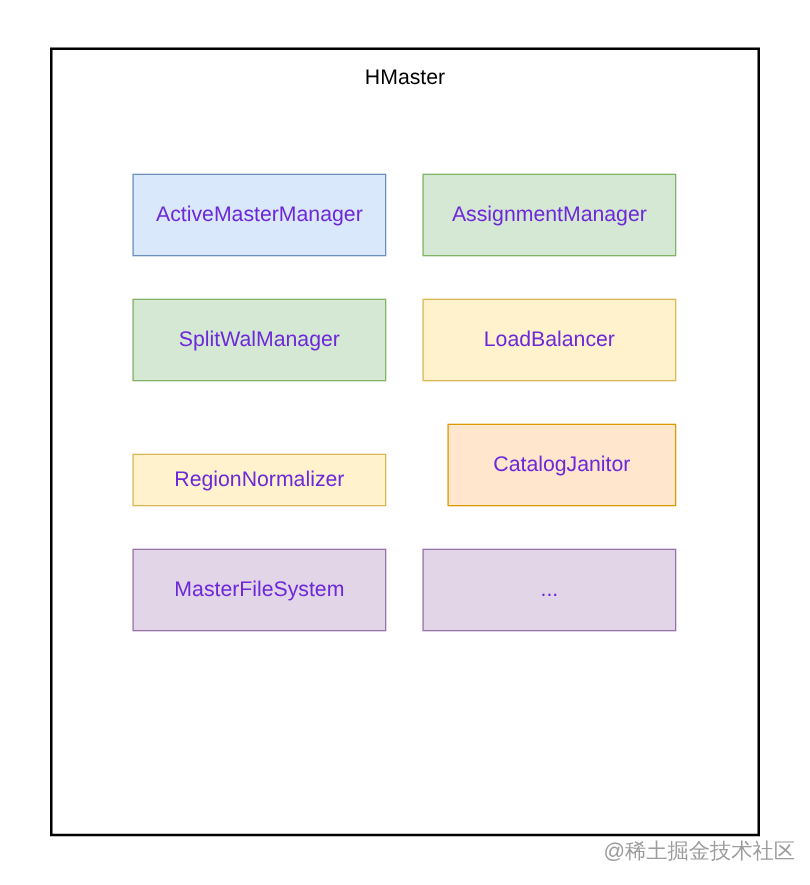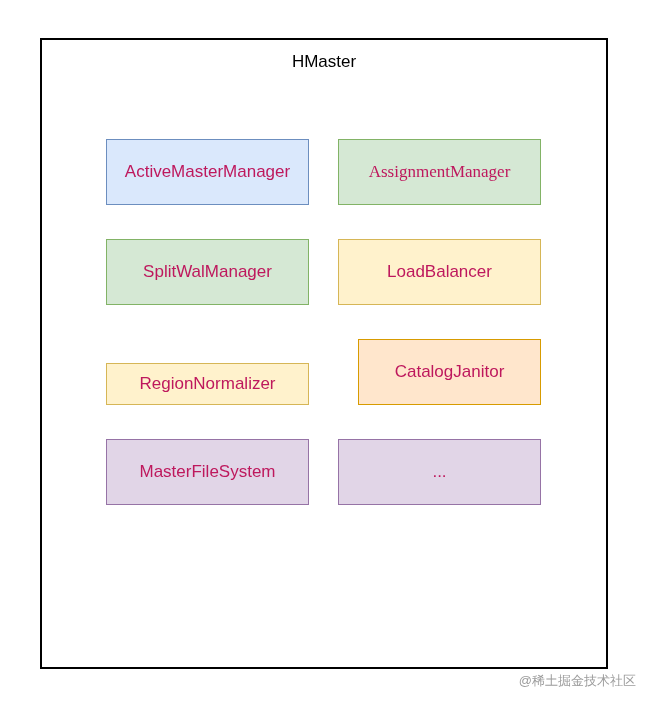--- a/index.html
+++ b/index.html
@@ -45,41 +45,41 @@
     column-gap: 29px;
     row-gap: 34px;
   }
   .component-box {
     box-sizing: border-box;
     border: 1px solid #666666;
     display: flex;
     align-items: center;
     justify-content: center;
     font-size: 17px;
-    color: #be185d;
+    color: #6d28d9;
     text-align: center;
   }
   .watermark {
     position: absolute;
     right: 12px;
     top: 672px;
-    font-size: 13px;
+    font-size: 17px;
     line-height: 18px;
     color: #9c9c9c;
   }
 </style>
 </head>
 <body>
 
 <div class="canvas">
   <div class="outer-box" style="border-color: rgb(0, 0, 0);">
     <div class="diagram-title">HMaster</div>
     <div class="component-grid">
       <div class="component-box" style="background-color: rgb(218, 232, 252); border-color: rgb(108, 142, 191);">ActiveMasterManager</div>
-      <div class="component-box" style="background-color: rgb(213, 232, 212); border-color: rgb(130, 179, 102); font-family: Liberation Serif, serif;">AssignmentManager</div>
+      <div class="component-box" style="background-color: rgb(213, 232, 212); border-color: rgb(130, 179, 102);">AssignmentManager</div>
       <div class="component-box" style="background-color: rgb(213, 232, 212); border-color: rgb(130, 179, 102);">SplitWalManager</div>
       <div class="component-box" style="background-color: rgb(255, 242, 204); border-color: rgb(214, 182, 86);">LoadBalancer</div>
       <div class="component-box" style="background-color: rgb(255, 242, 204); border-color: rgb(214, 182, 86); margin-top: 24px;">RegionNormalizer</div>
       <div class="component-box" style="background-color: rgb(255, 230, 204); border-color: rgb(215, 155, 0); margin-left: 20px;">CatalogJanitor</div>
       <div class="component-box" style="background-color: rgb(225, 213, 231); border-color: rgb(150, 115, 166);">MasterFileSystem</div>
       <div class="component-box" style="background-color: rgb(225, 213, 231); border-color: rgb(150, 115, 166);">...</div>
     </div>
   </div>
   <div class="watermark" style="color: rgb(156, 156, 156);">@稀土掘金技术社区</div>
 </div>

